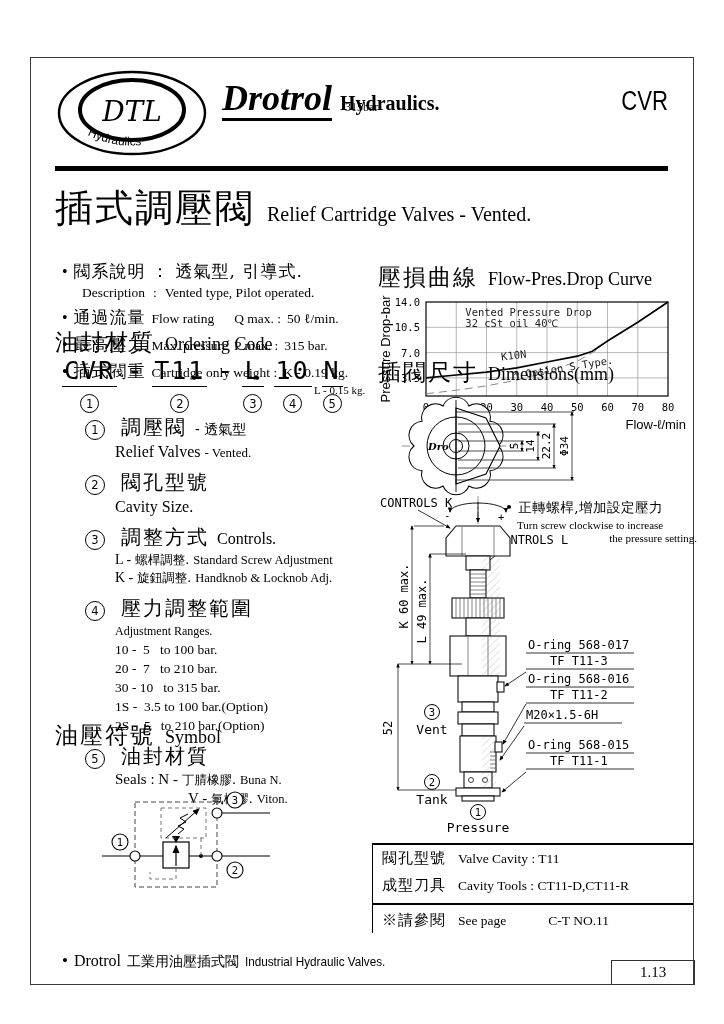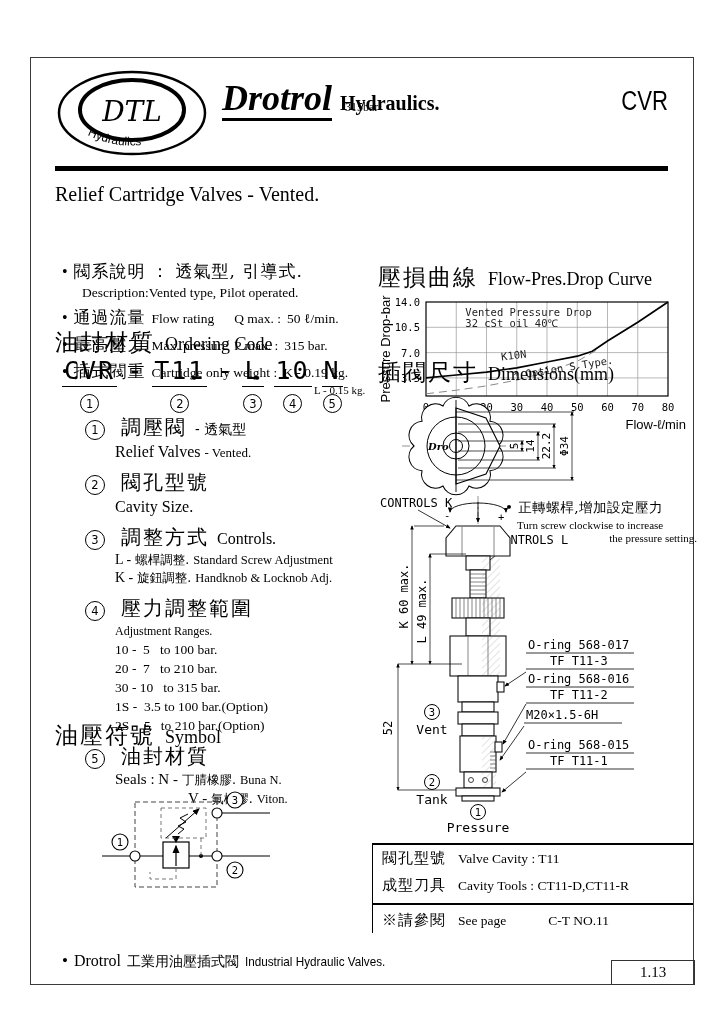--- a/index.html
+++ b/index.html
@@ -24,21 +24,21 @@
   .doc-title{left:55px;top:183px;display:flex;align-items:baseline;gap:12px;}
   .doc-title .zh{font-size:38px;letter-spacing:2px;}
   .doc-title .en{font-size:20px;}
 
   
   .specs{left:62px;top:260px;width:330px;font-size:17px;}
   .spec-line{display:flex;align-items:baseline;gap:6px;margin-bottom:4px;}
   .spec-line .bullet{font-size:16px;}
   .spec-zh{font-size:17px;letter-spacing:1px;white-space:nowrap;}
   .spec-en{font-size:13.5px;}
-  .spec-sub{margin:-2px 0 5px 20px;font-size:13.5px;display:flex;}
+  .spec-sub{margin:-2px 0 5px 20px;font-size:13.5px;display:flex;gap:8px;}
   .wt2{padding-left:252px;font-size:11px;margin-top:-3px;}
 
   
   .sec-head{display:flex;align-items:baseline;gap:10px;}
   .sec-head .zh{font-size:23px;letter-spacing:2px;}
   .sec-head .en{font-size:18px;}
 
   
   .chart-wrap{left:378px;top:292px;width:312px;height:140px;}
   svg .tick{font:10.5px "DejaVu Sans Mono",monospace;fill:#000;}
@@ -125,20 +125,21 @@
   </svg>
   <div class="abs brand-row">
     <span class="brand-main">Drotrol</span>
     <span class="brand-suffix">Hydraulics.</span>
   </div>
   <div class="abs rating mono">315bar</div>
   <div class="abs model sans">CVR</div>
   <div class="abs rule"></div>
 
   <div class="abs doc-title">
+    <span class="zh cjk">插式調壓閥</span>
     <span class="en mono">Relief Cartridge Valves - Vented.</span>
   </div>
 
   <div class="abs specs">
     <div class="spec-line">
       <span class="bullet">•</span>
       <span class="spec-zh cjk">閥系說明</span>
       <span class="spec-zh cjk">：</span>
       <span class="spec-zh cjk">透氣型, 引導式.</span>
     </div>

